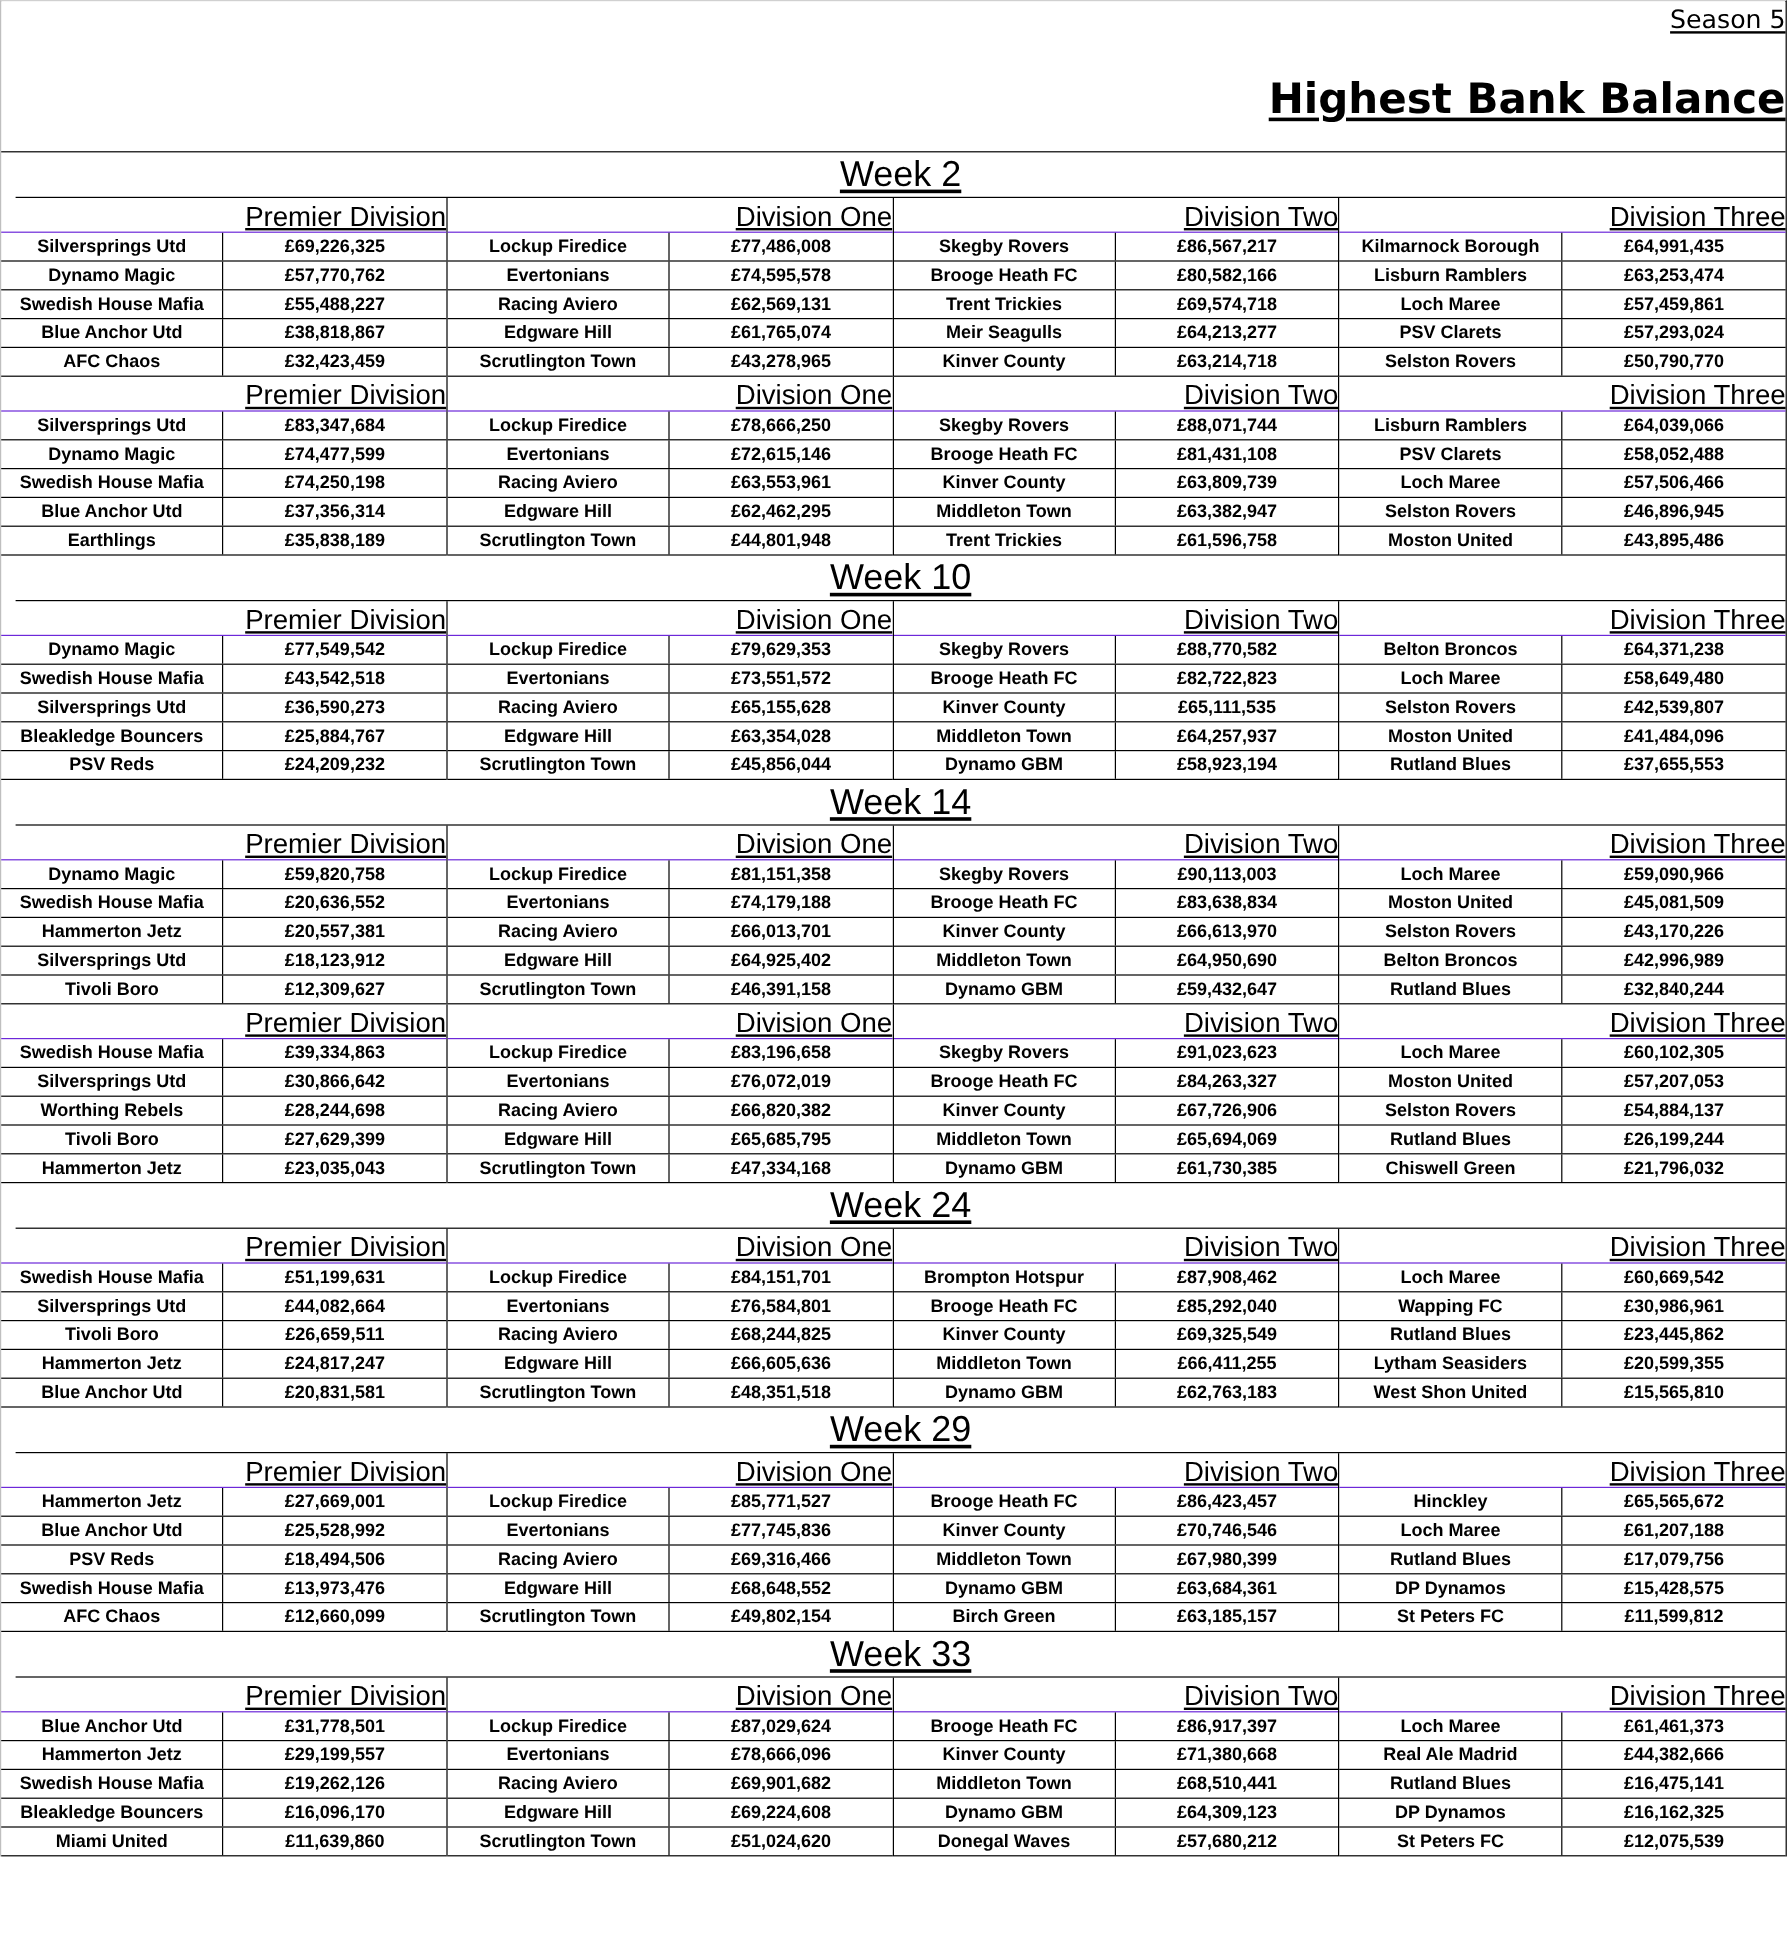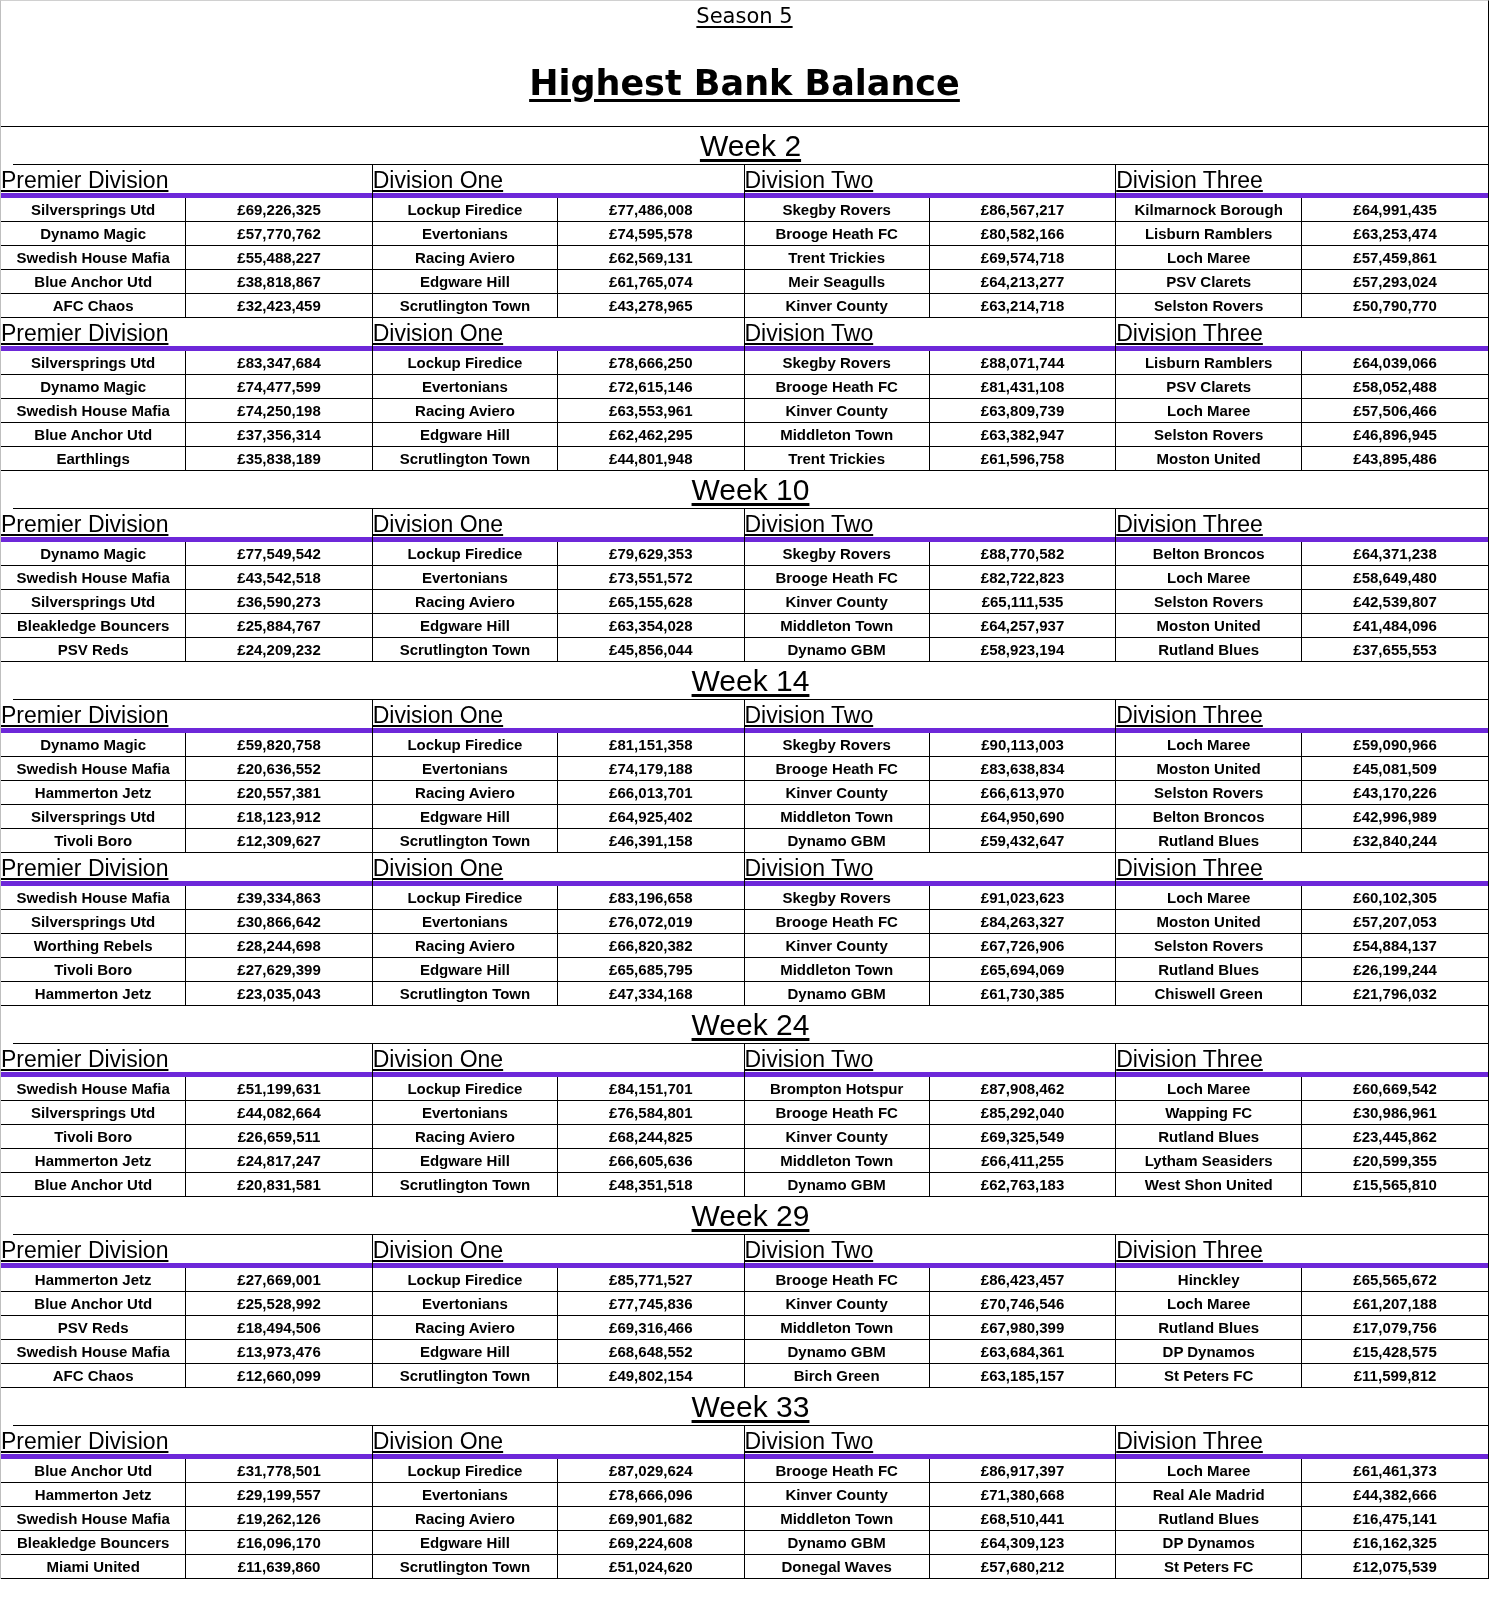--- a/index.html
+++ b/index.html
@@ -1,27 +1,27 @@
 <!DOCTYPE html>
 <html><head>
 <meta charset="utf-8">
 <style>
   html, body { margin: 0; padding: 0; background: #ffffff; }
   body { width: 1489px; height: 1623px; overflow: hidden; font-family: "Liberation Sans", sans-serif; color: #000; }
   .page { position: relative; width: 1487px; border-left: 1px solid #bfbfbf; border-top: 1px solid #d0d0d0; border-right: 1px solid #000; }
-  .title-block { height: 125px; border-bottom: 1px solid #000; text-align: center; position: relative; }
+  .title-block { height: 125px; border-bottom: 1px solid #000; text-align: right; position: relative; }
   .season { position: absolute; left: 0; right: 0; top: 3px; font-family: "DejaVu Sans", sans-serif; font-size: 21px; text-decoration: underline; text-underline-offset: 3px; }
   .main-title { position: absolute; left: 0; right: 0; top: 62px; font-family: "DejaVu Sans", sans-serif; font-weight: bold; font-size: 35px; text-decoration: underline; text-underline-offset: 4px; }
   .week { }
   .week-header { height: 37px; line-height: 38px; text-align: center; font-size: 30px; border-bottom: 1px solid #000; margin-left: 12px; }
   .week-header span { text-decoration: underline; text-underline-offset: 3px; }
   .grid { display: grid; grid-template-columns: repeat(4, 1fr); }
   .division { border-right: 1px solid #000; }
   .division:last-child { border-right: none; }
-  .div-header { height: 28px; line-height: 30px; text-align: left; font-size: 23px; border-bottom: 5px solid #6d28d9; }
+  .div-header { height: 28px; line-height: 30px; text-align: right; font-size: 23px; border-bottom: 1px solid #6d28d9; }
   .div-header span { text-decoration: underline; text-underline-offset: 2px; }
   .row { display: grid; grid-template-columns: 1fr 1fr; height: 23px; border-bottom: 1px solid #000; }
   .cell { text-align: center; line-height: 24px; font-weight: bold; font-size: 15px; font-family: "Liberation Sans", sans-serif; white-space: nowrap; overflow: hidden; }
   .cell.team { border-right: 1px solid #000; }
 </style>
 </head>
 <body>
 
 <div class="page">
   <div class="title-block">

